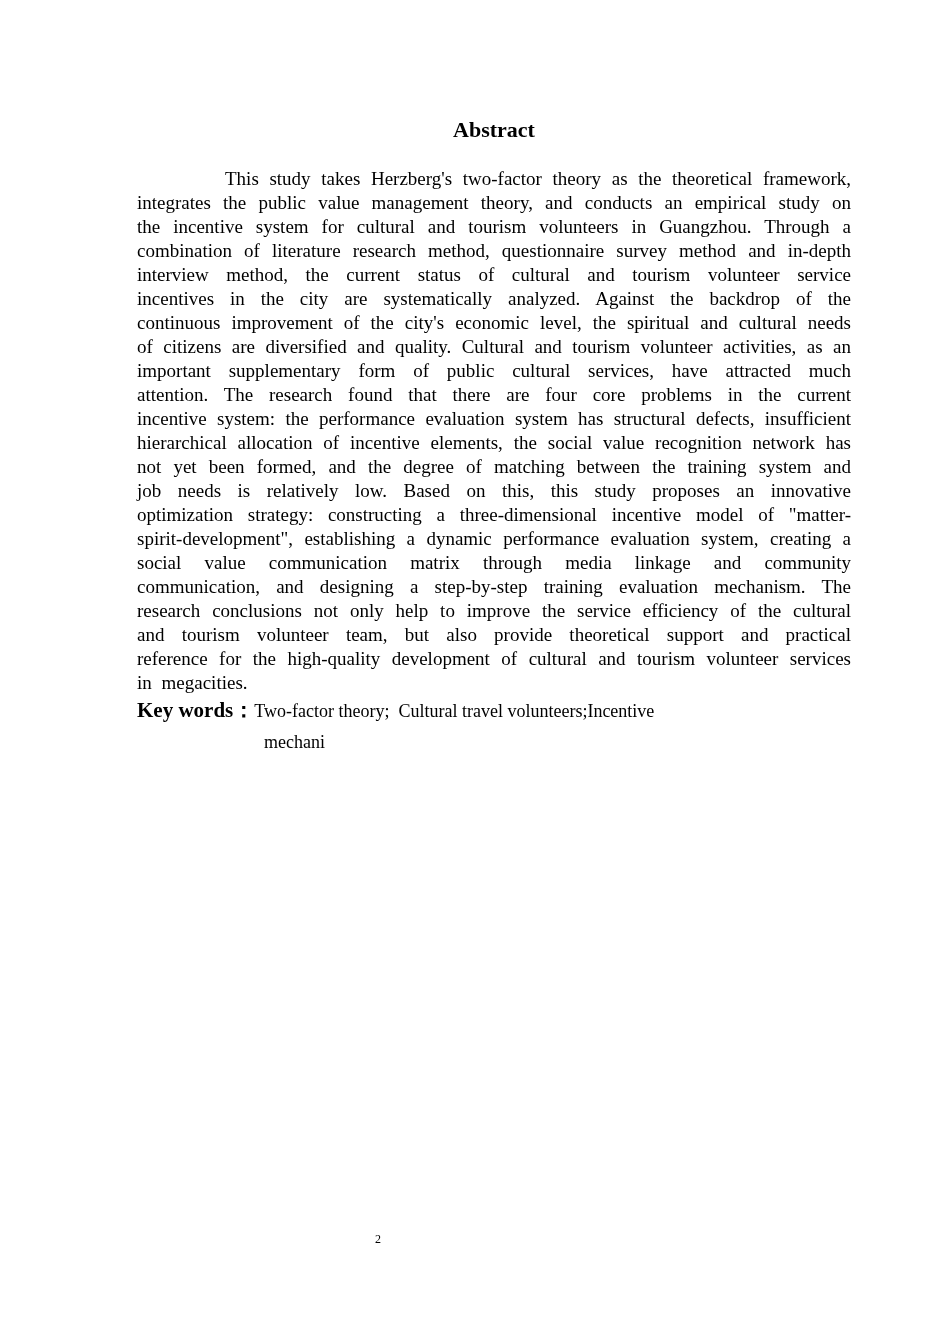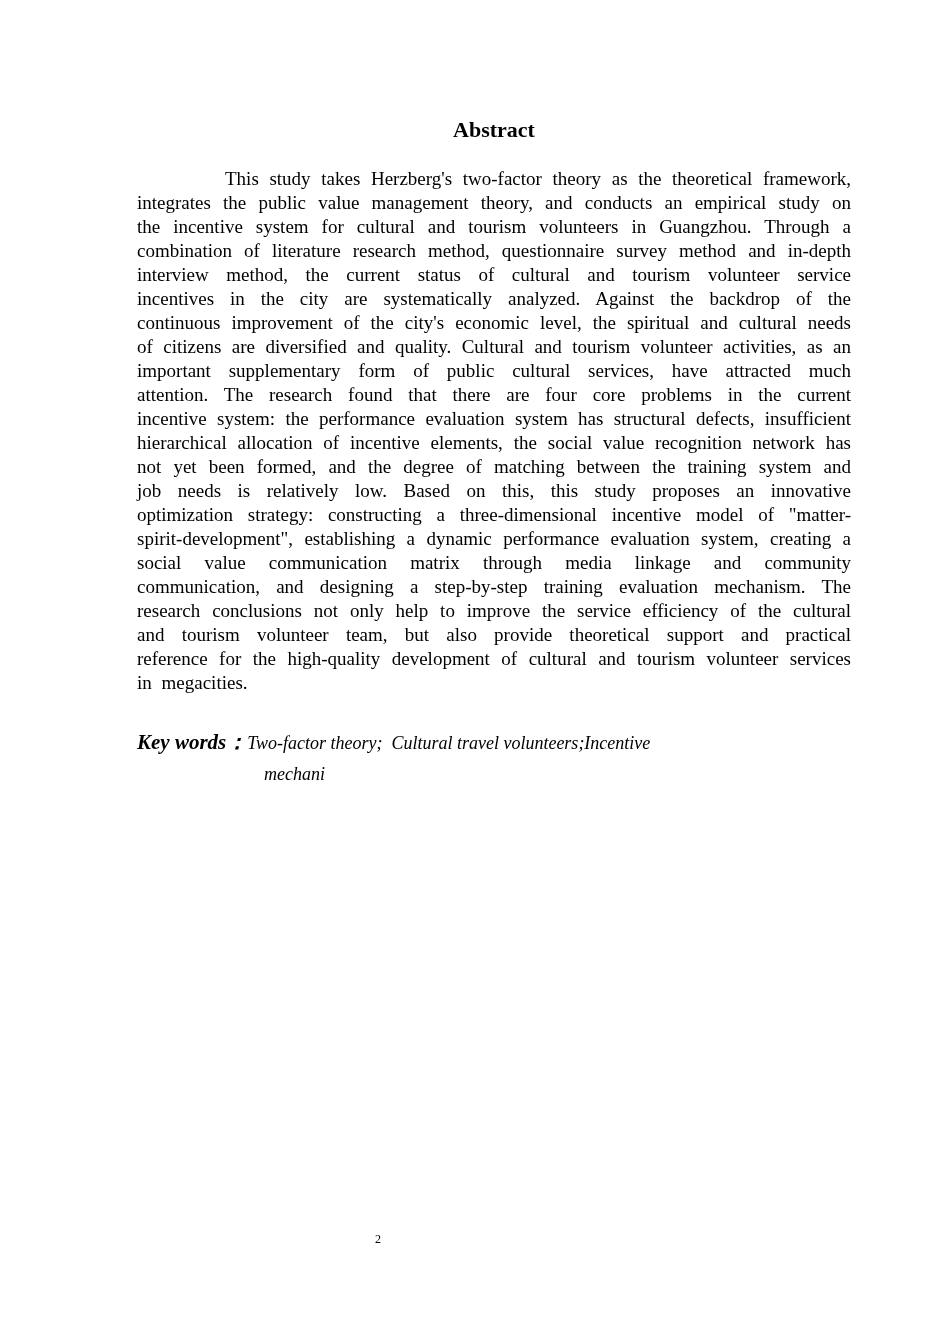--- a/index.html
+++ b/index.html
@@ -25,24 +25,22 @@
   }
   .body-text {
     margin-top: 24px;
     font-size: 19px;
     line-height: 24px;
     text-align: justify;
     text-indent: 88px;
     word-spacing: 5px;
   }
   .keywords {
-    margin-top: 32px;
     font-size: 18px;
     line-height: 31px;
-    font-style: italic;
   }
   .kw-label {
     font-weight: bold;
     font-size: 21px;
   }
   .kw-text {
     white-space: pre-wrap;
   }
   .kw-line2 {
     margin-left: 127px;

